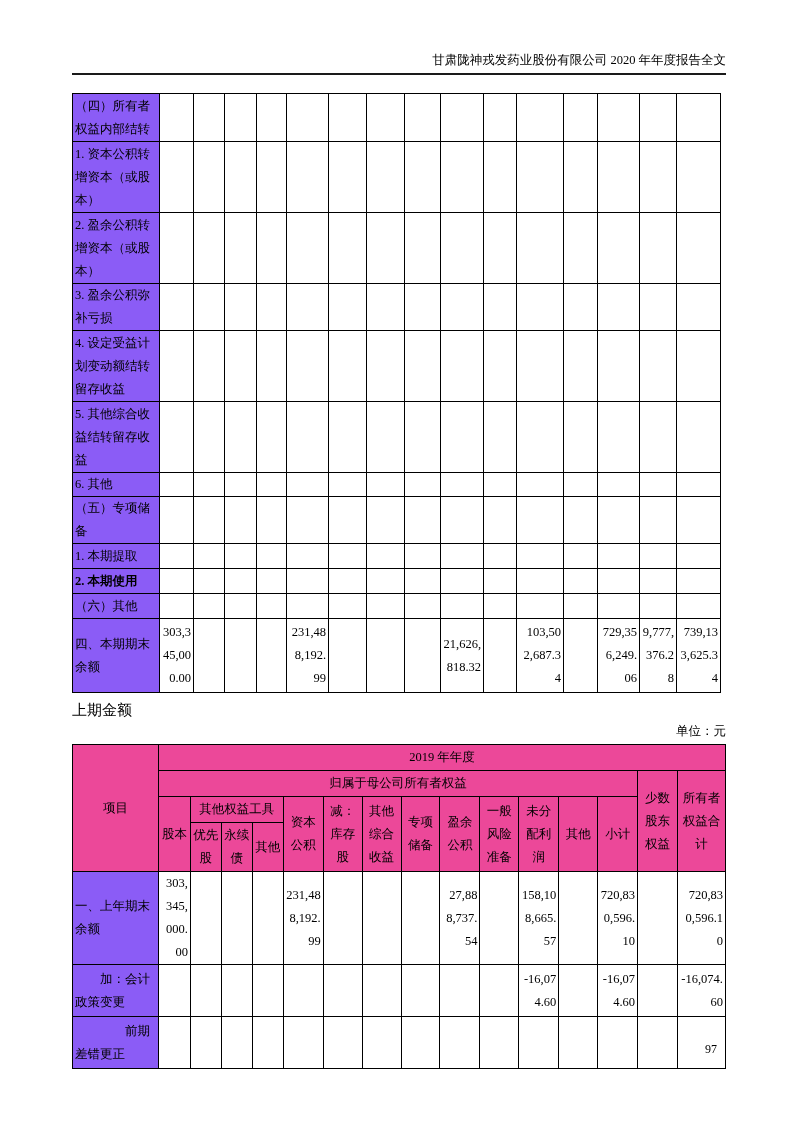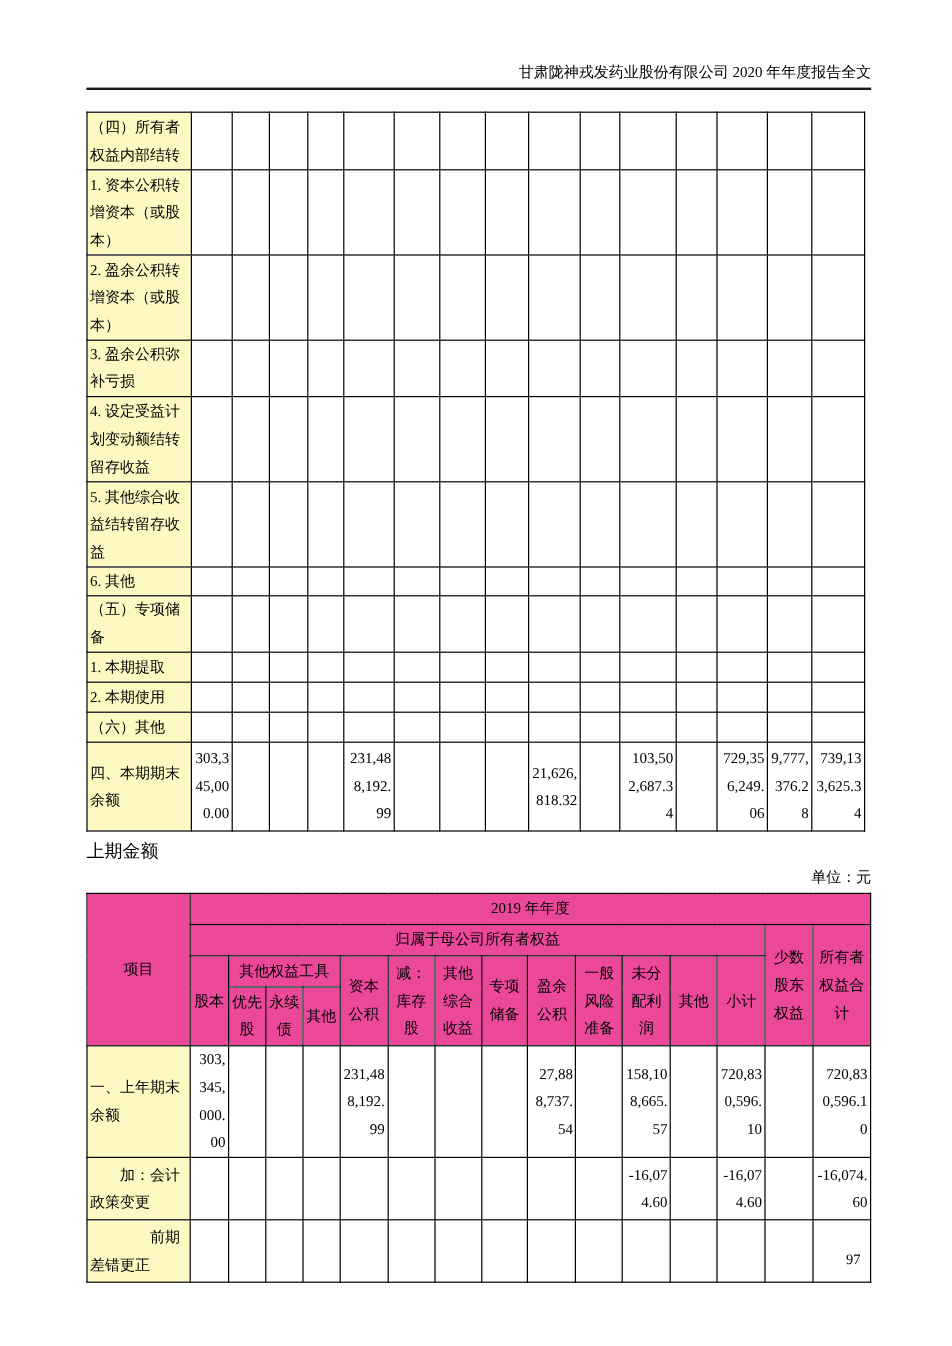--- a/index.html
+++ b/index.html
@@ -27,21 +27,21 @@
   }
   table.fin td {
     border:1px solid #000;
     vertical-align:middle;
     font-size:12.5px;
     line-height:23px;
     padding:0 2px;
     overflow:hidden;
   }
   td.lbl {
-    background:#fef9c3;
+    background:#8b5cf6;
     text-align:left;
     padding:0 4px;
   }
   td.hc {
     background:#ec4899;
     text-align:center;
     padding:0 1px;
   }
   td.num {
     text-align:right;
@@ -244,21 +244,21 @@
             <td class="num"></td>
             <td class="num"></td>
             <td class="num"></td>
             <td class="num"></td>
             <td class="num"></td>
             <td class="num"></td>
             <td class="num"></td>
             <td class="num"></td>
             <td class="num"></td>
           </tr>
-          <tr style="height: 25px;">
+          <tr style="height: 25px; font-weight: bold;">
             <td class="lbl">2. 本期使用</td>
             <td class="num"></td>
             <td class="num"></td>
             <td class="num"></td>
             <td class="num"></td>
             <td class="num"></td>
             <td class="num"></td>
             <td class="num"></td>
             <td class="num"></td>
             <td class="num"></td>

